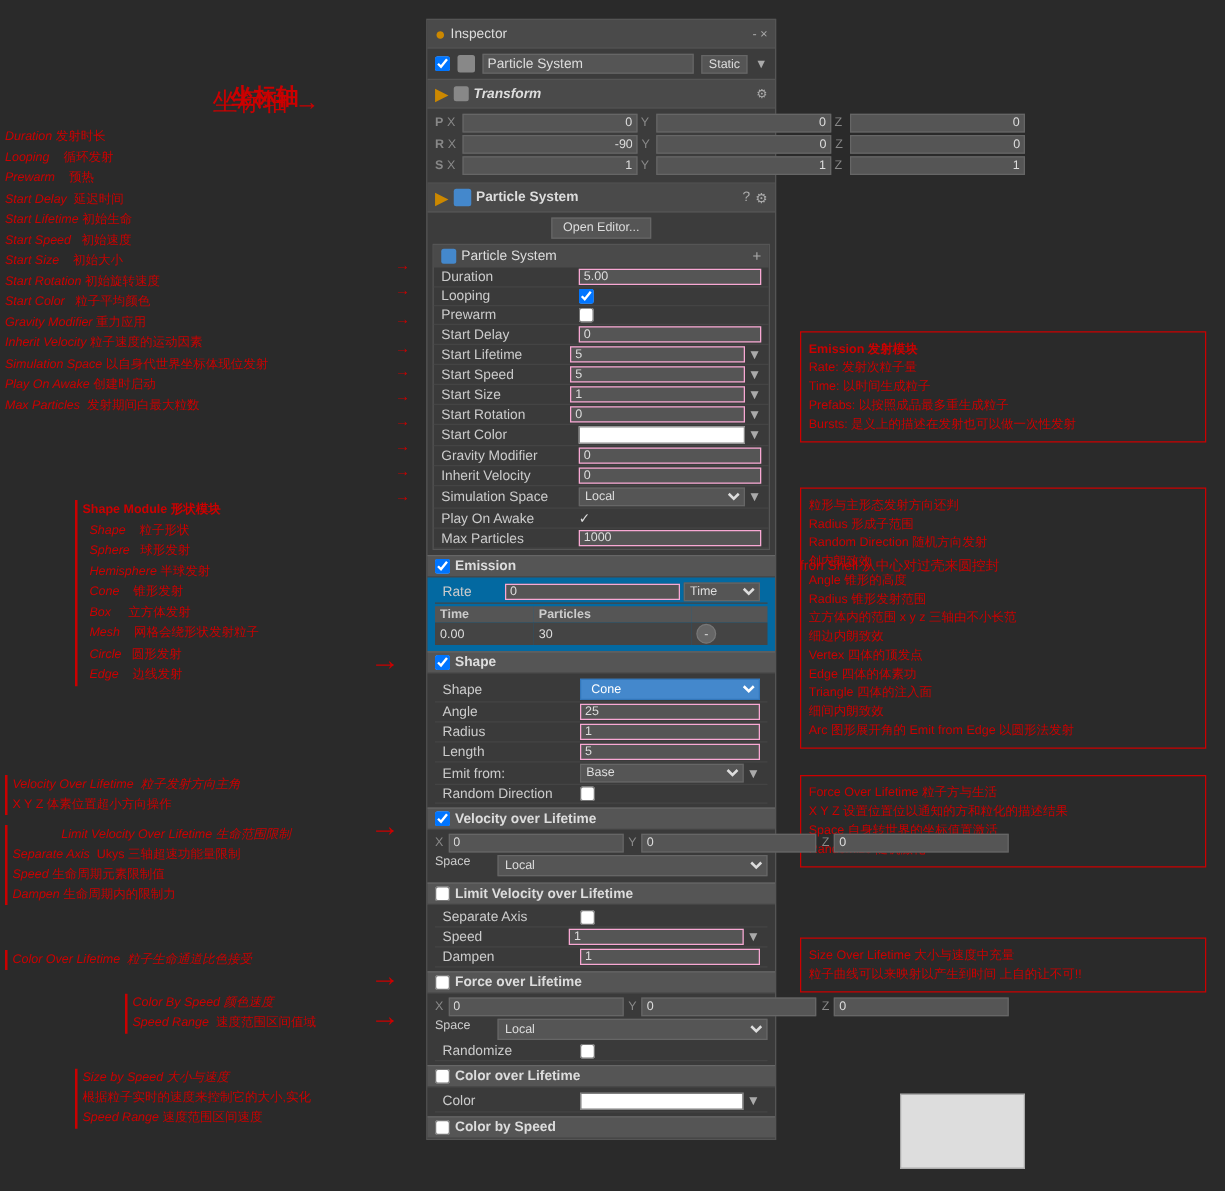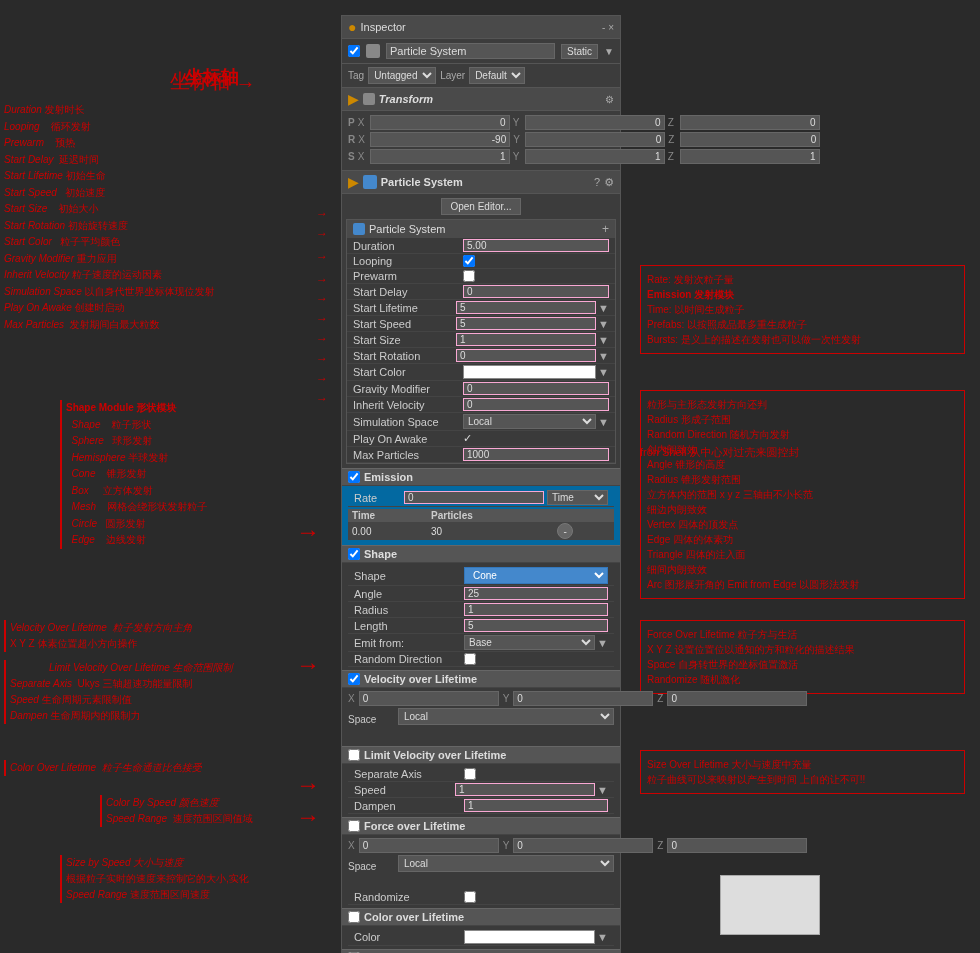--- a/index.html
+++ b/index.html
@@ -260,22 +260,22 @@
       flex: 1;
       background: #555;
       border: 1px solid #666;
       color: #ddd;
       font-size: 10px;
       padding: 1px 3px;
     }
 
     .space-row {
       display: flex;
-      align-items: flex-end;
-      margin-bottom: 18px;
+      align-items: flex-start;
+      margin-bottom: 2px;
     }
     .space-label { width: 50px; color: #ccc; font-size: 10px; }
     .space-select {
       flex: 1;
       background: #555;
       border: 1px solid #666;
       color: #ddd;
       font-size: 10px;
       padding: 1px;
     }
@@ -363,22 +363,22 @@
   <div><span style="font-style:italic;">Speed Range</span>&nbsp;&nbsp;速度范围区间值域</div>
 </div>
 
 <div style="position:absolute; left:60px; top:855px; color:#cc0000; font-size:10px; line-height:1.6; border-left:2px solid #cc0000; padding-left:4px;">
   <div style="font-style:italic;">Size by Speed  大小与速度</div>
   <div>根据粒子实时的速度来控制它的大小,实化</div>
   <div><span style="font-style:italic;">Speed Range</span> 速度范围区间速度</div>
 </div>
 
 <div class="right-box" style="left:640px; top:265px; width:325px;">
+  <div style="font-weight:bold;">Emission 发射模块</div>
   <div>Rate: 发射次粒子量</div>
-  <div style="font-weight:bold;">Emission 发射模块</div>
   <div>Time: 以时间生成粒子</div>
   <div>Prefabs: 以按照成品最多重生成粒子</div>
   <div>Bursts: 是义上的描述在发射也可以做一次性发射</div>
 </div>
 
 <div class="right-box" style="left:640px; top:390px; width:325px;">
   <div>粒形与主形态发射方向还判</div>
   <div>Radius 形成子范围</div>
   <div>Random Direction  随机方向发射</div>
   <div>创内朗致效</div>
@@ -416,30 +416,20 @@
   </div>
 
   <div class="gameobj-bar">
     <input type="checkbox" checked="" style="width: 12px; height: 12px;">
     <div class="gameobj-icon"></div>
     <input type="text" value="Particle System" style="flex: 1 1 0%; background: rgb(85, 85, 85); border: 1px solid rgb(102, 102, 102); color: rgb(221, 221, 221); font-size: 11px; padding: 1px 3px;">
     <button class="static-btn">Static</button>
     <span style="color:#aaa;font-size:10px;">▼</span>
   </div>
 
-  <div class="tag-layer-bar">
-    <span>Tag</span>
-    <select>
-      <option>Untagged</option>
-    </select>
-    <span>Layer</span>
-    <select>
-      <option>Default</option>
-    </select>
-  </div>
 
   <div class="component-header">
     <span style="font-size:14px; color:#cc8800;">▶</span>
     <div class="comp-icon" style="background:#888;"></div>
     <span class="comp-name">Transform</span>
     <span class="comp-btns">⚙</span>
   </div>
 
   <div class="transform-grid">
 

